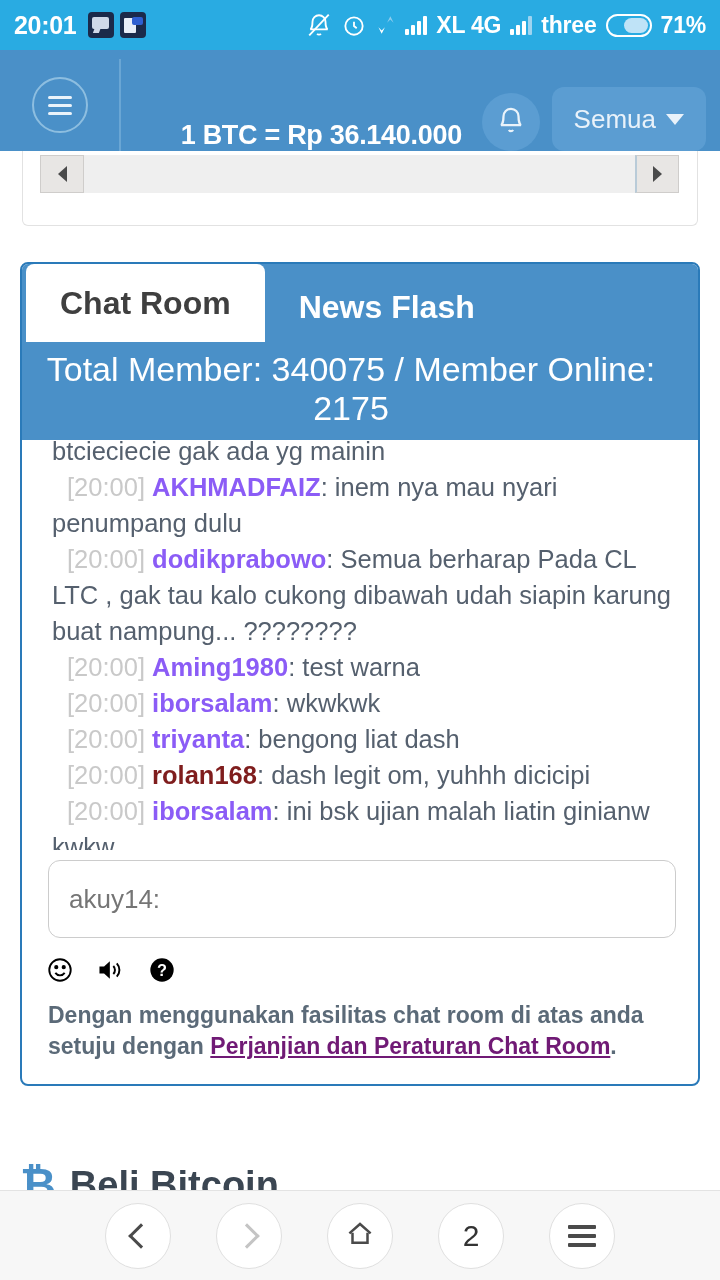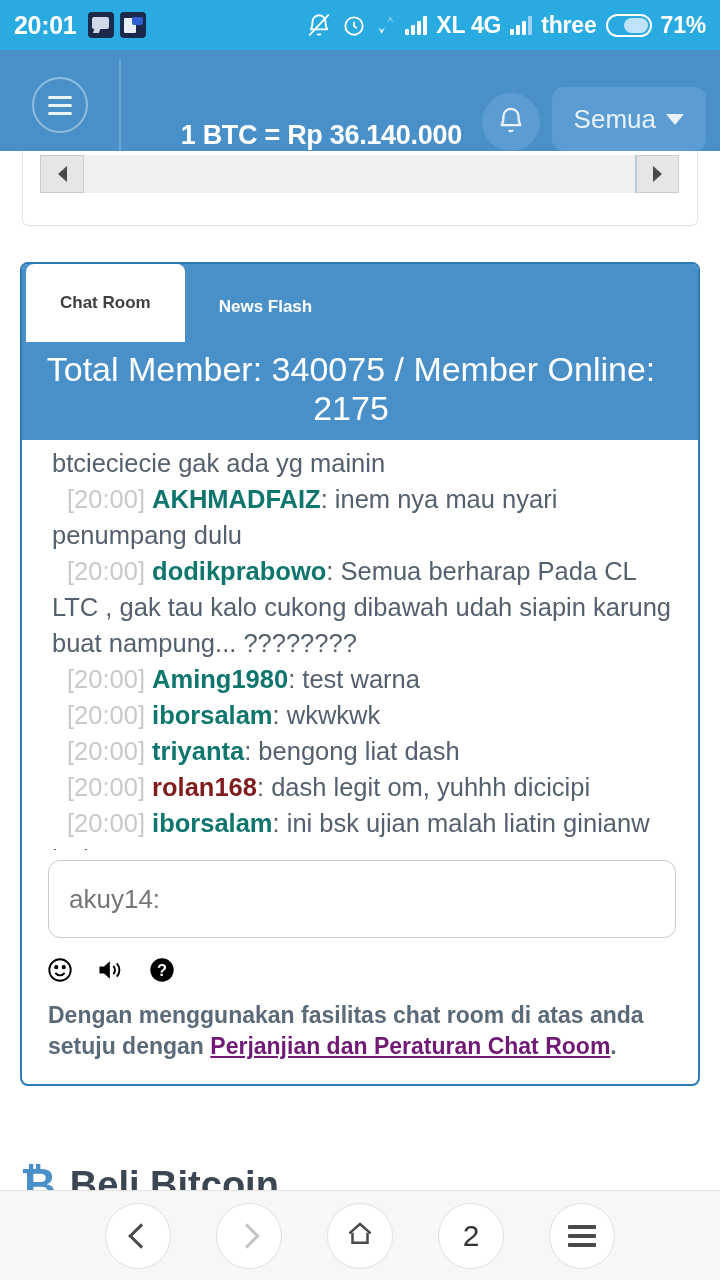--- a/index.html
+++ b/index.html
@@ -189,55 +189,55 @@
     height: 78px;
     display: flex;
     align-items: flex-end;
     padding-left: 4px;
   }
   .tab {
     height: 70px;
     display: flex; align-items: center;
     padding: 0 34px;
     color: #ffffff;
-    font-size: 17px;
+    font-size: 32px;
     font-weight: bold;
   }
   .tab.active {
     background: #ffffff;
     color: #3f3f3f;
     border-radius: 8px 8px 0 0;
     height: 78px;
     margin-left: 0;
   }
   .memberbar {
     background: #4A90C8;
     color: #ffffff;
     font-size: 34px;
     text-align: center;
     padding: 8px 0 12px 0;
     padding-right: 18px;
   }
   .msgarea {
     background: #ffffff;
-    padding: 16px 0 0 0;
+    padding: 4px 0 0 0;
     height: 410px;
     overflow: hidden;
     position: relative;
   }
   .msglist {
     padding: 0 16px 0 30px;
     margin-top: -11px;
     font-size: 25.5px;
     line-height: 36px;
     color: #55606e;
   }
   .msg { }
   .msg .ts { color: #c9c9c9; margin-left: 15px; }
-  .msg .nick { color: #0f766e; font-weight: bold; }
+  .msg .nick { color: #8b5cf6; font-weight: bold; }
   .msg .nick.hl { color: #7f1d1d; }
   .msg .body { color: #55606e; }
 
   .inputwrap { padding: 10px 22px 0 26px; }
   .chatinput {
     width: 100%;
     height: 78px;
     border: 1px solid #cccccc;
     border-radius: 12px;
     background: #ffffff;

